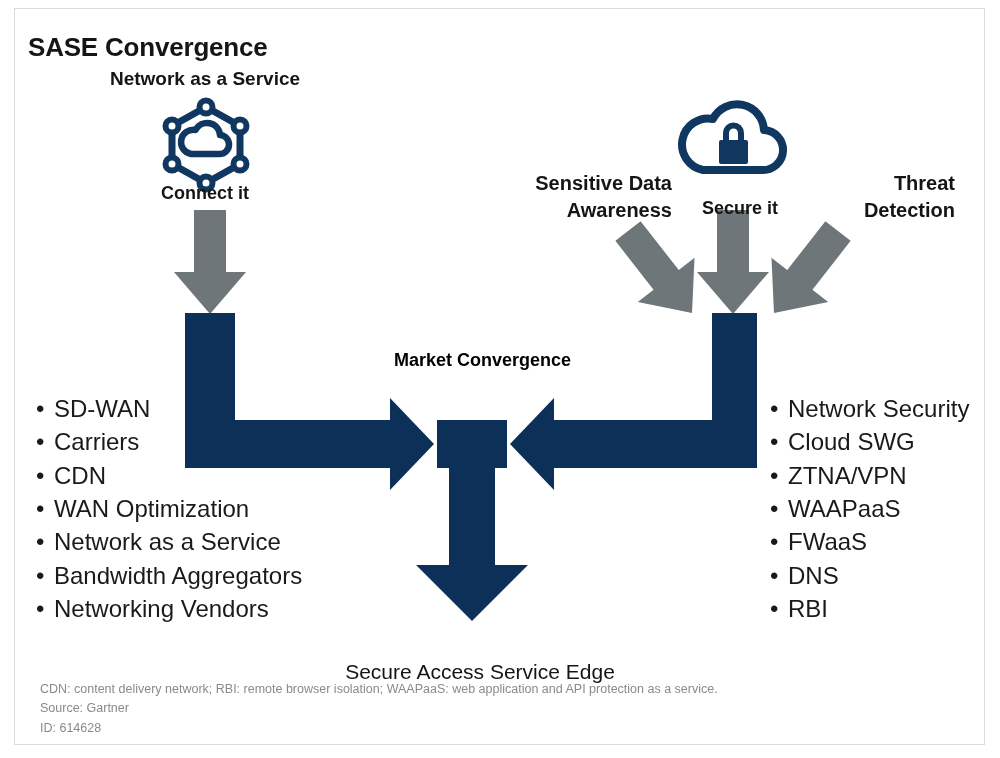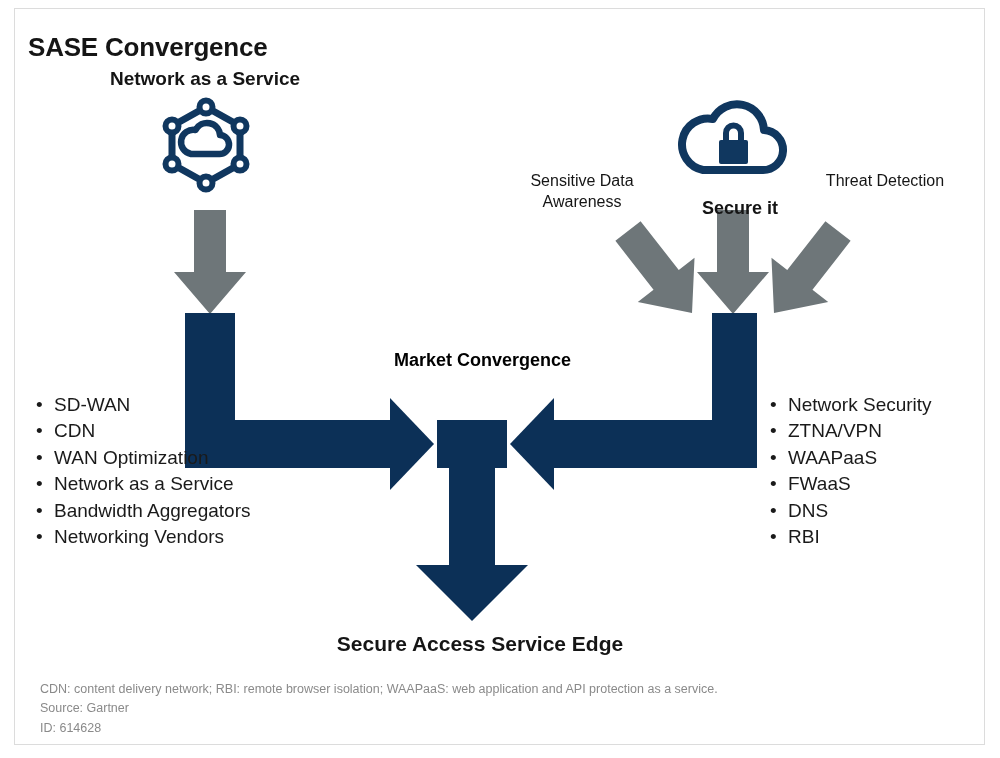--- a/index.html
+++ b/index.html
@@ -52,42 +52,43 @@
     font-size: 18px;
     font-weight: bold;
     color: #151515;
     text-align: center;
     white-space: nowrap;
   }
   #connect-caption { left: 110px; top: 183px; width: 190px; }
   #secure-caption { left: 645px; top: 198px; width: 190px; }
 
   .side-label {
-    font-size: 16px;
-    color: #151515;
-    text-align: center;
+    font-size: 20px;
+    color: #151515;
+    text-align: right;
     line-height: 1.33;
+    font-weight: bold;
   }
   #sensitive-label { left: 492px; top: 170px; width: 180px; }
   #threat-label { left: 815px; top: 170px; width: 140px; }
 
   #market-convergence {
     left: 360px; top: 350px; width: 245px;
     font-size: 18px; font-weight: bold;
     color: #000000; text-align: center; white-space: nowrap;
   }
   #sase-label {
-    left: 280px; top: 632px; width: 400px;
-    font-size: 21px; font-weight: bold;
+    left: 280px; top: 660px; width: 400px;
+    font-size: 21px; font-weight: normal;
     color: #151515; text-align: center; white-space: nowrap;
   }
 
   
   .bullets {
-    font-size: 19px;
+    font-size: 24px;
     color: #1a1a1a;
     line-height: 1.39;
     list-style: none;
     margin: 0;
     padding: 0;
   }
   .bullets li {
     white-space: nowrap;
     position: relative;
     padding-left: 18px;
@@ -192,40 +193,43 @@
       <rect x="719" y="140" width="29" height="24" rx="2" fill="#10375f"></rect>
 
       <path d="M 726,140 L 726,133 a 7.5,7.5 0 0 1 15,0 L 741,140" fill="none" stroke="#10375f" stroke-width="6"></path>
     </g>
   </svg>
 
   <div class="abs" id="page-title">SASE Convergence</div>
 
   <div class="abs col-title" id="naas-title">Network as a Service</div>
 
+  <div class="abs icon-caption" id="connect-caption">Connect it</div>
   <div class="abs icon-caption" id="secure-caption">Secure it</div>
 
   <div class="abs side-label" id="sensitive-label">Sensitive Data Awareness</div>
   <div class="abs side-label" id="threat-label">Threat Detection</div>
 
   <div class="abs" id="market-convergence">Market Convergence</div>
 
   <div class="abs" id="sase-label">Secure Access Service Edge</div>
 
   <ul class="abs bullets" id="left-bullets">
     <li>SD-WAN</li>
+    <li>Carriers</li>
     <li>CDN</li>
     <li>WAN Optimization</li>
     <li>Network as a Service</li>
     <li>Bandwidth Aggregators</li>
     <li>Networking Vendors</li>
   </ul>
 
   <ul class="abs bullets" id="right-bullets">
     <li>Network Security</li>
+    <li>Cloud SWG</li>
     <li>ZTNA/VPN</li>
     <li>WAAPaaS</li>
     <li>FWaaS</li>
     <li>DNS</li>
     <li>RBI</li>
   </ul>
 
   <div class="abs" id="footnote">
     <div>CDN: content delivery network; RBI: remote browser isolation; WAAPaaS: web application and API protection as a service.</div>
     <div>Source: Gartner</div>

